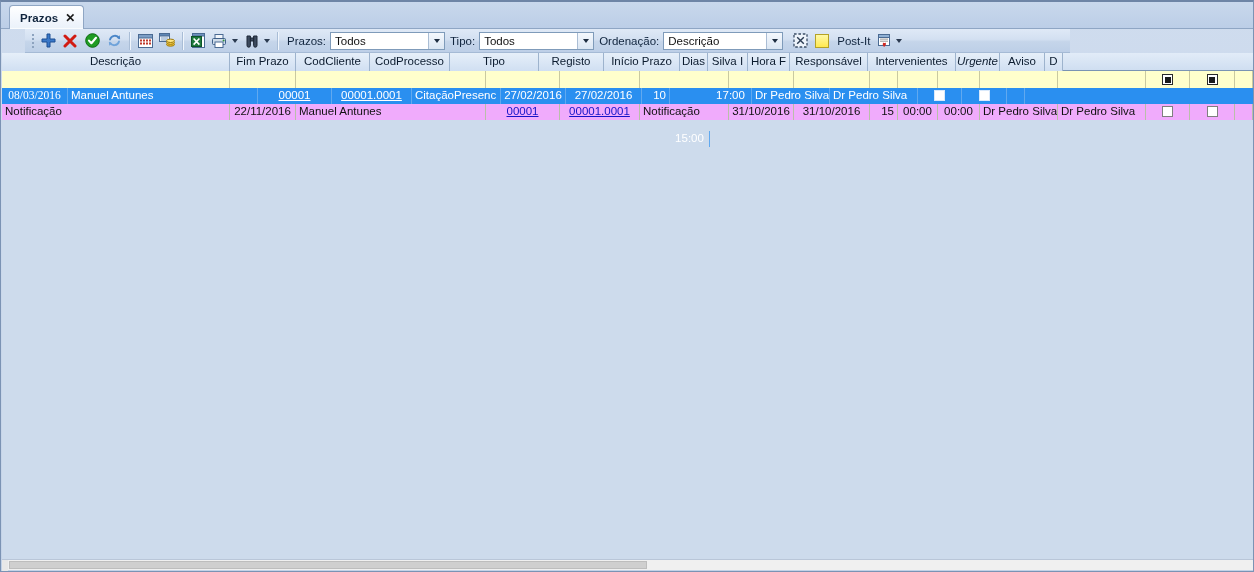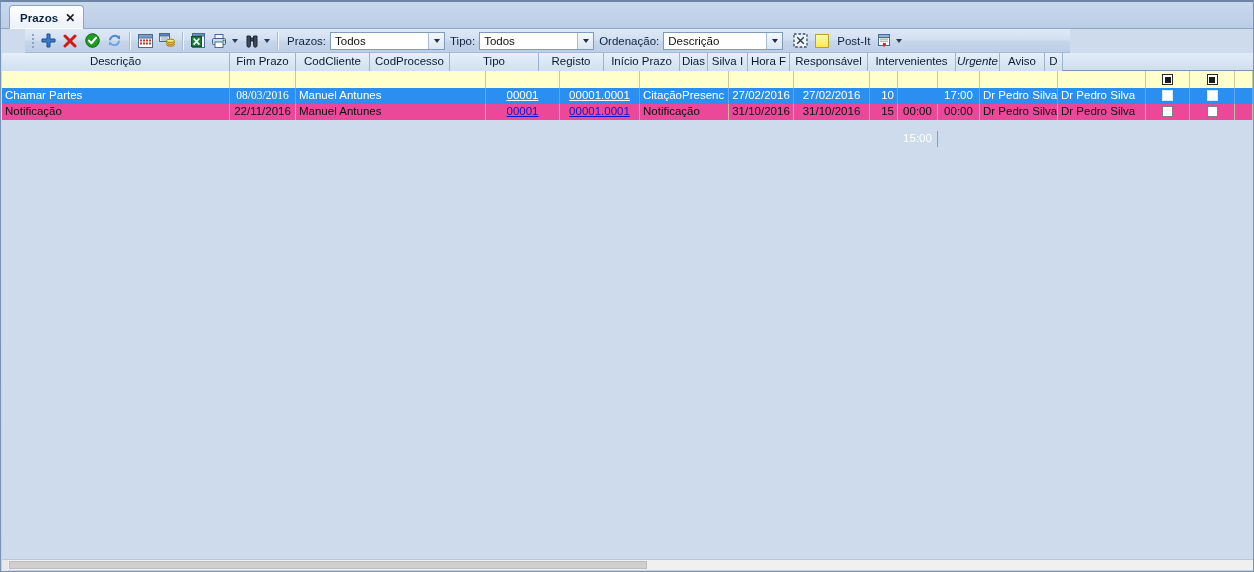--- a/index.html
+++ b/index.html
@@ -118,21 +118,21 @@
     display:flex;align-items:center;justify-content:center;
   }
   .tristate{
     width:11px;height:11px;background:#ffffff;border:1px solid #2a2a2a;
     box-sizing:border-box;display:flex;align-items:center;justify-content:center;
   }
   .tristate i{display:block;width:6px;height:6px;background:#1b1b1b;}
 
   .datarow{display:flex;height:16px;box-sizing:border-box;}
   .datarow.sel{background:#2a8ff0;}
-  .datarow.alt{background:#ec4899;}
+  .datarow.alt{background:#f0abfc;}
   .dc{
     box-sizing:border-box;height:16px;line-height:15px;
     border-right:1px solid #b9bfa9;
     font-size:11.5px;color:#101010;
     padding:0 3px;overflow:hidden;white-space:nowrap;
   }
   .datarow.sel .dc{color:#ffffff;border-right:1px solid #61a9ef;}
   .dc.r{text-align:right;}
   .dc.c{text-align:center;}
   .lnk{color:#1414c8;text-decoration:underline;}
@@ -354,21 +354,20 @@
         </div>
         <div class="fc" style="width: 45px;">
           <span class="tristate">
             <i></i>
           </span>
         </div>
         <div class="fc" style="width: 18px;"></div>
       </div>
     <div class="gridbody">
         <div class="datarow sel">
-          <div class="dc" style="width: 228px;">Chamar Partes</div>
           <div class="dc c" style="width: 66px; font-family: Liberation Serif, serif;">08/03/2016</div>
           <div class="dc" style="width: 190px;">Manuel Antunes</div>
           <div class="dc c" style="width: 74px;"><span class="lnk">00001</span></div>
           <div class="dc c" style="width: 80px;"><span class="lnk">00001.0001</span></div>
           <div class="dc" style="width: 89px;">CitaçãoPresenc</div>
           <div class="dc c" style="width: 65px;">27/02/2016</div>
           <div class="dc c" style="width: 76px;">27/02/2016</div>
           <div class="dc r" style="width: 28px;">10</div>
           <div class="dc c" style="width: 40px; margin-top: 43px;">15:00</div>
           <div class="dc c" style="width: 42px;">17:00</div>

